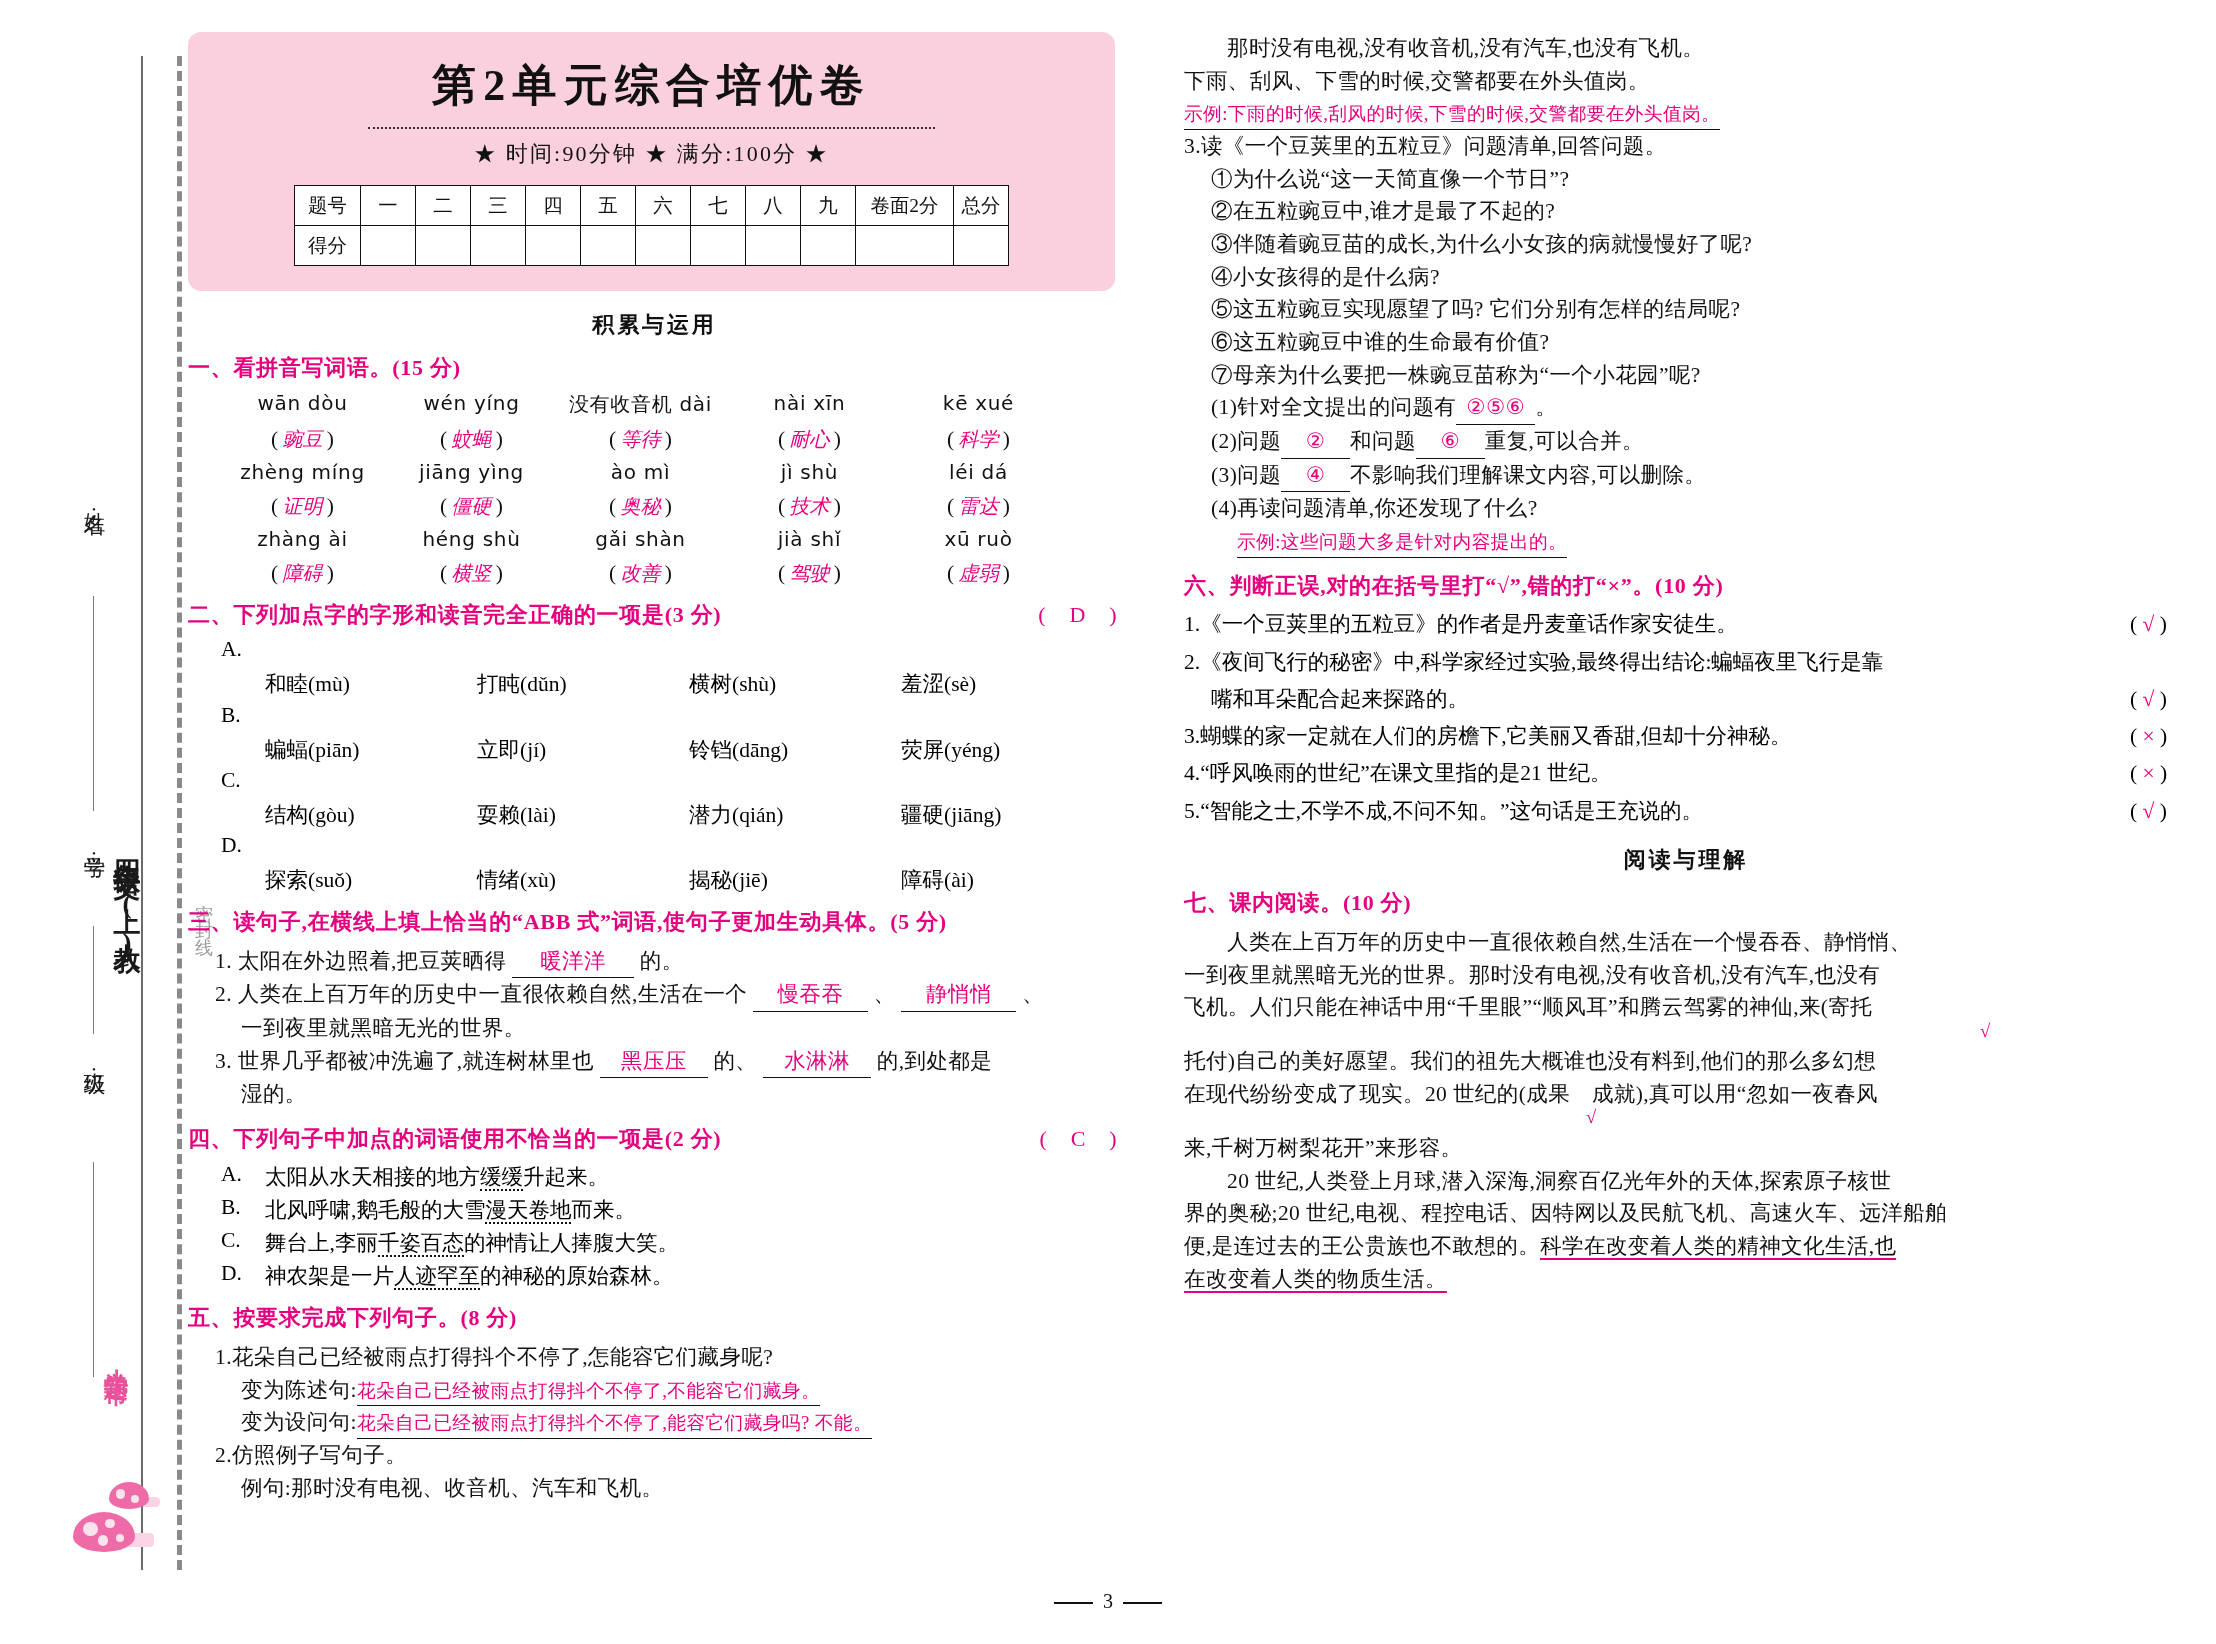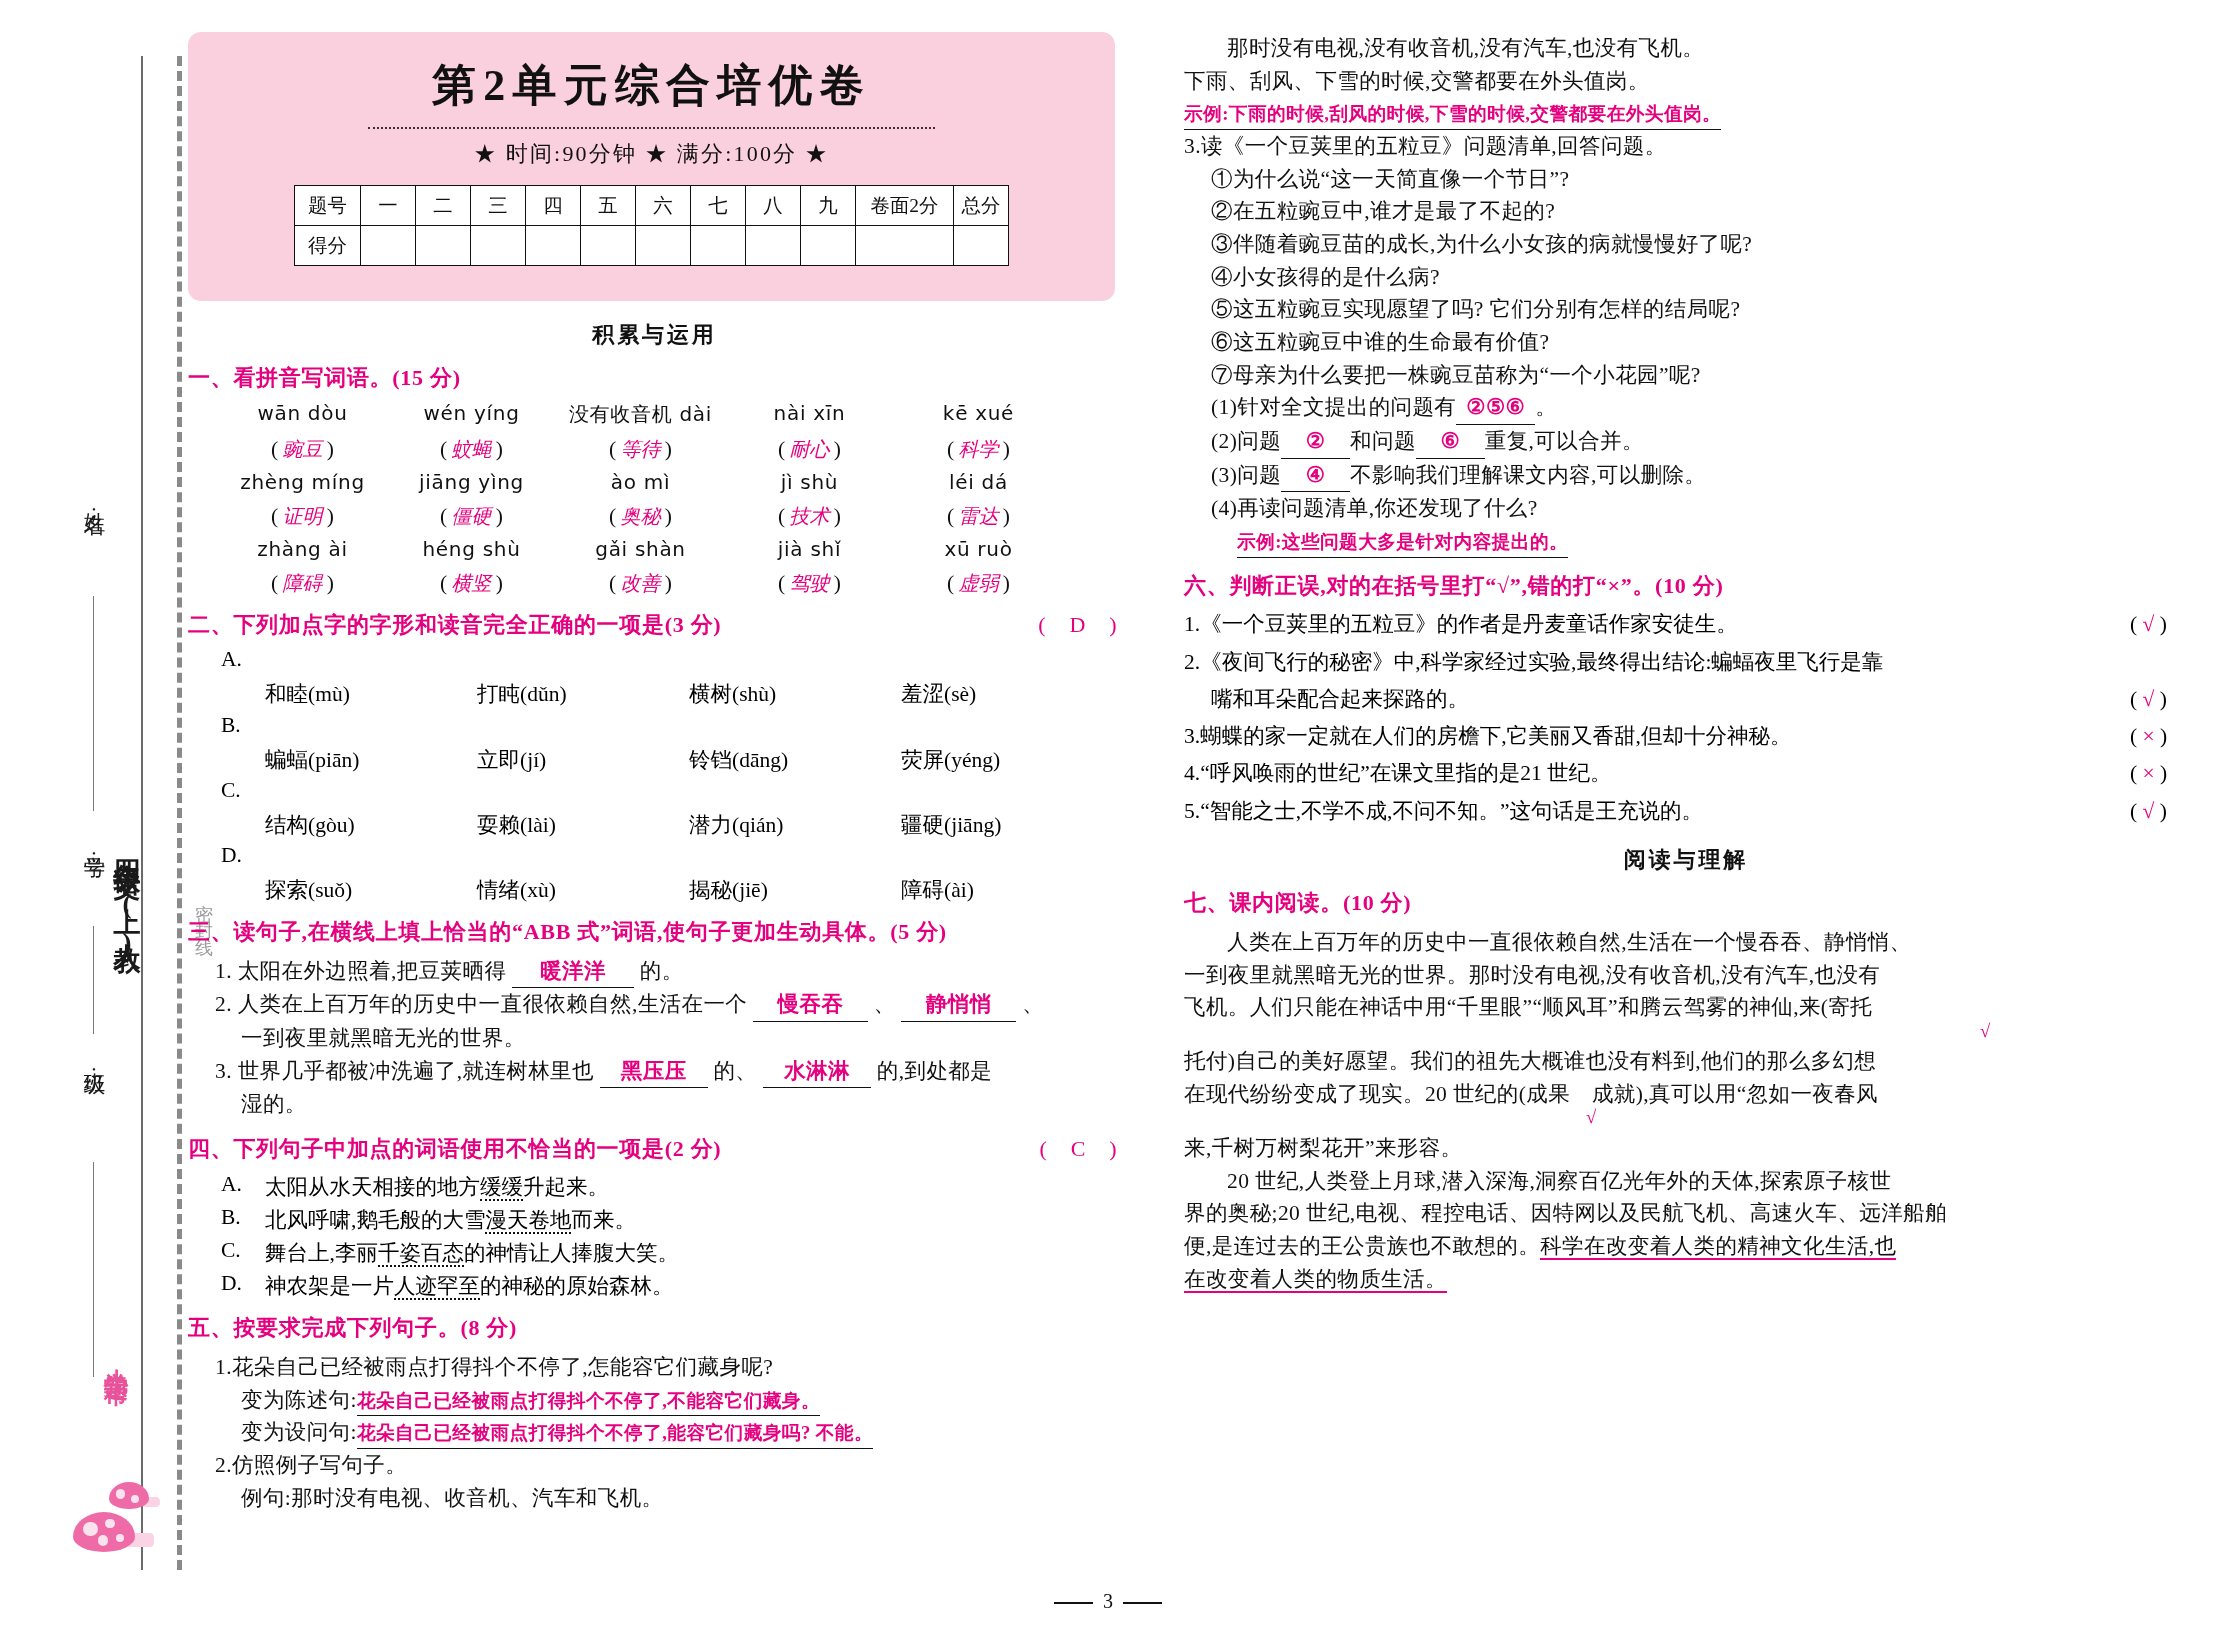--- a/index.html
+++ b/index.html
@@ -53,21 +53,21 @@
     width:927px; background:#fad0de; border-radius:13px;
     padding:18.7px 0 21.5px 0; margin-bottom:10px;
   }
   .exam-title {
     text-align:center; font-size:44px; font-weight:bold; color:#111;
     letter-spacing:7.2px; font-family:"Liberation Serif", serif; padding:5.7px 0 4.3px;
   }
   .title-rule { width:567px; margin:7.2px auto 10px; border-top:2.9px dotted #333; }
   .title-sub { text-align:center; font-size:22px; color:#111; letter-spacing:2.2px; }
 
-  table.score { border-collapse:collapse; margin:16px auto 14px;font-family:Liberation Serif, serif; }
+  table.score { border-collapse:collapse; margin:16px auto 4px;font-family:Liberation Serif, serif; }
   table.score td {
     border:1.4px solid #111; height:40px; text-align:center; vertical-align:middle;
     font-size:19.4px; color:#111; background:#fff; min-width:55px;
   }
   table.score td.lab { min-width:66px; }
   table.score td.wide { min-width:98px; }
 
   
   .part-head { text-align:center; font-size:22px; font-weight:bold; color:#111;
                letter-spacing:2.9px; margin:18.7px 0 13px; }
@@ -75,21 +75,21 @@
            margin:13px 0 7.2px; line-height:1.38; }
   .sec-h .ans-box { color:#e5007f; float:right; font-weight:normal; letter-spacing:4.3px; }
 
   
   .ln { font-size:21.5px; color:#111; line-height:1.52; letter-spacing:0.4px; }
   .ind { text-indent:43px; }
   .pad1 { padding-left:27px; }
   .pad2 { padding-left:53px; }
   .ans { color:#e5007f; font-family:"Liberation Serif", serif; }
   .ansi { color:#e5007f; font-style:italic; }
-  .ulp { border-bottom:1.4px solid #111; display:inline-block; text-align:center; color:#e5007f;font-weight:bold; }
+  .ulp { border-bottom:1.4px solid #111; display:inline-block; text-align:center; color:#e5007f; }
   .pinkline { border-bottom:2.2px solid #e5007f; display:inline; }
 
   
   .py-row { display:flex; margin-top:7.2px; padding-left:30px; }
   .py-cell{ width:169px; text-align:center; }
   .py { font-size:20px; color:#111; font-family:"DejaVu Sans", sans-serif; letter-spacing:0.7px; }
   .brk { font-size:21.5px; color:#111; margin-top:1.4px; }
   .brk .ansi { font-size:20px; padding:0 4.3px; }
 
   

